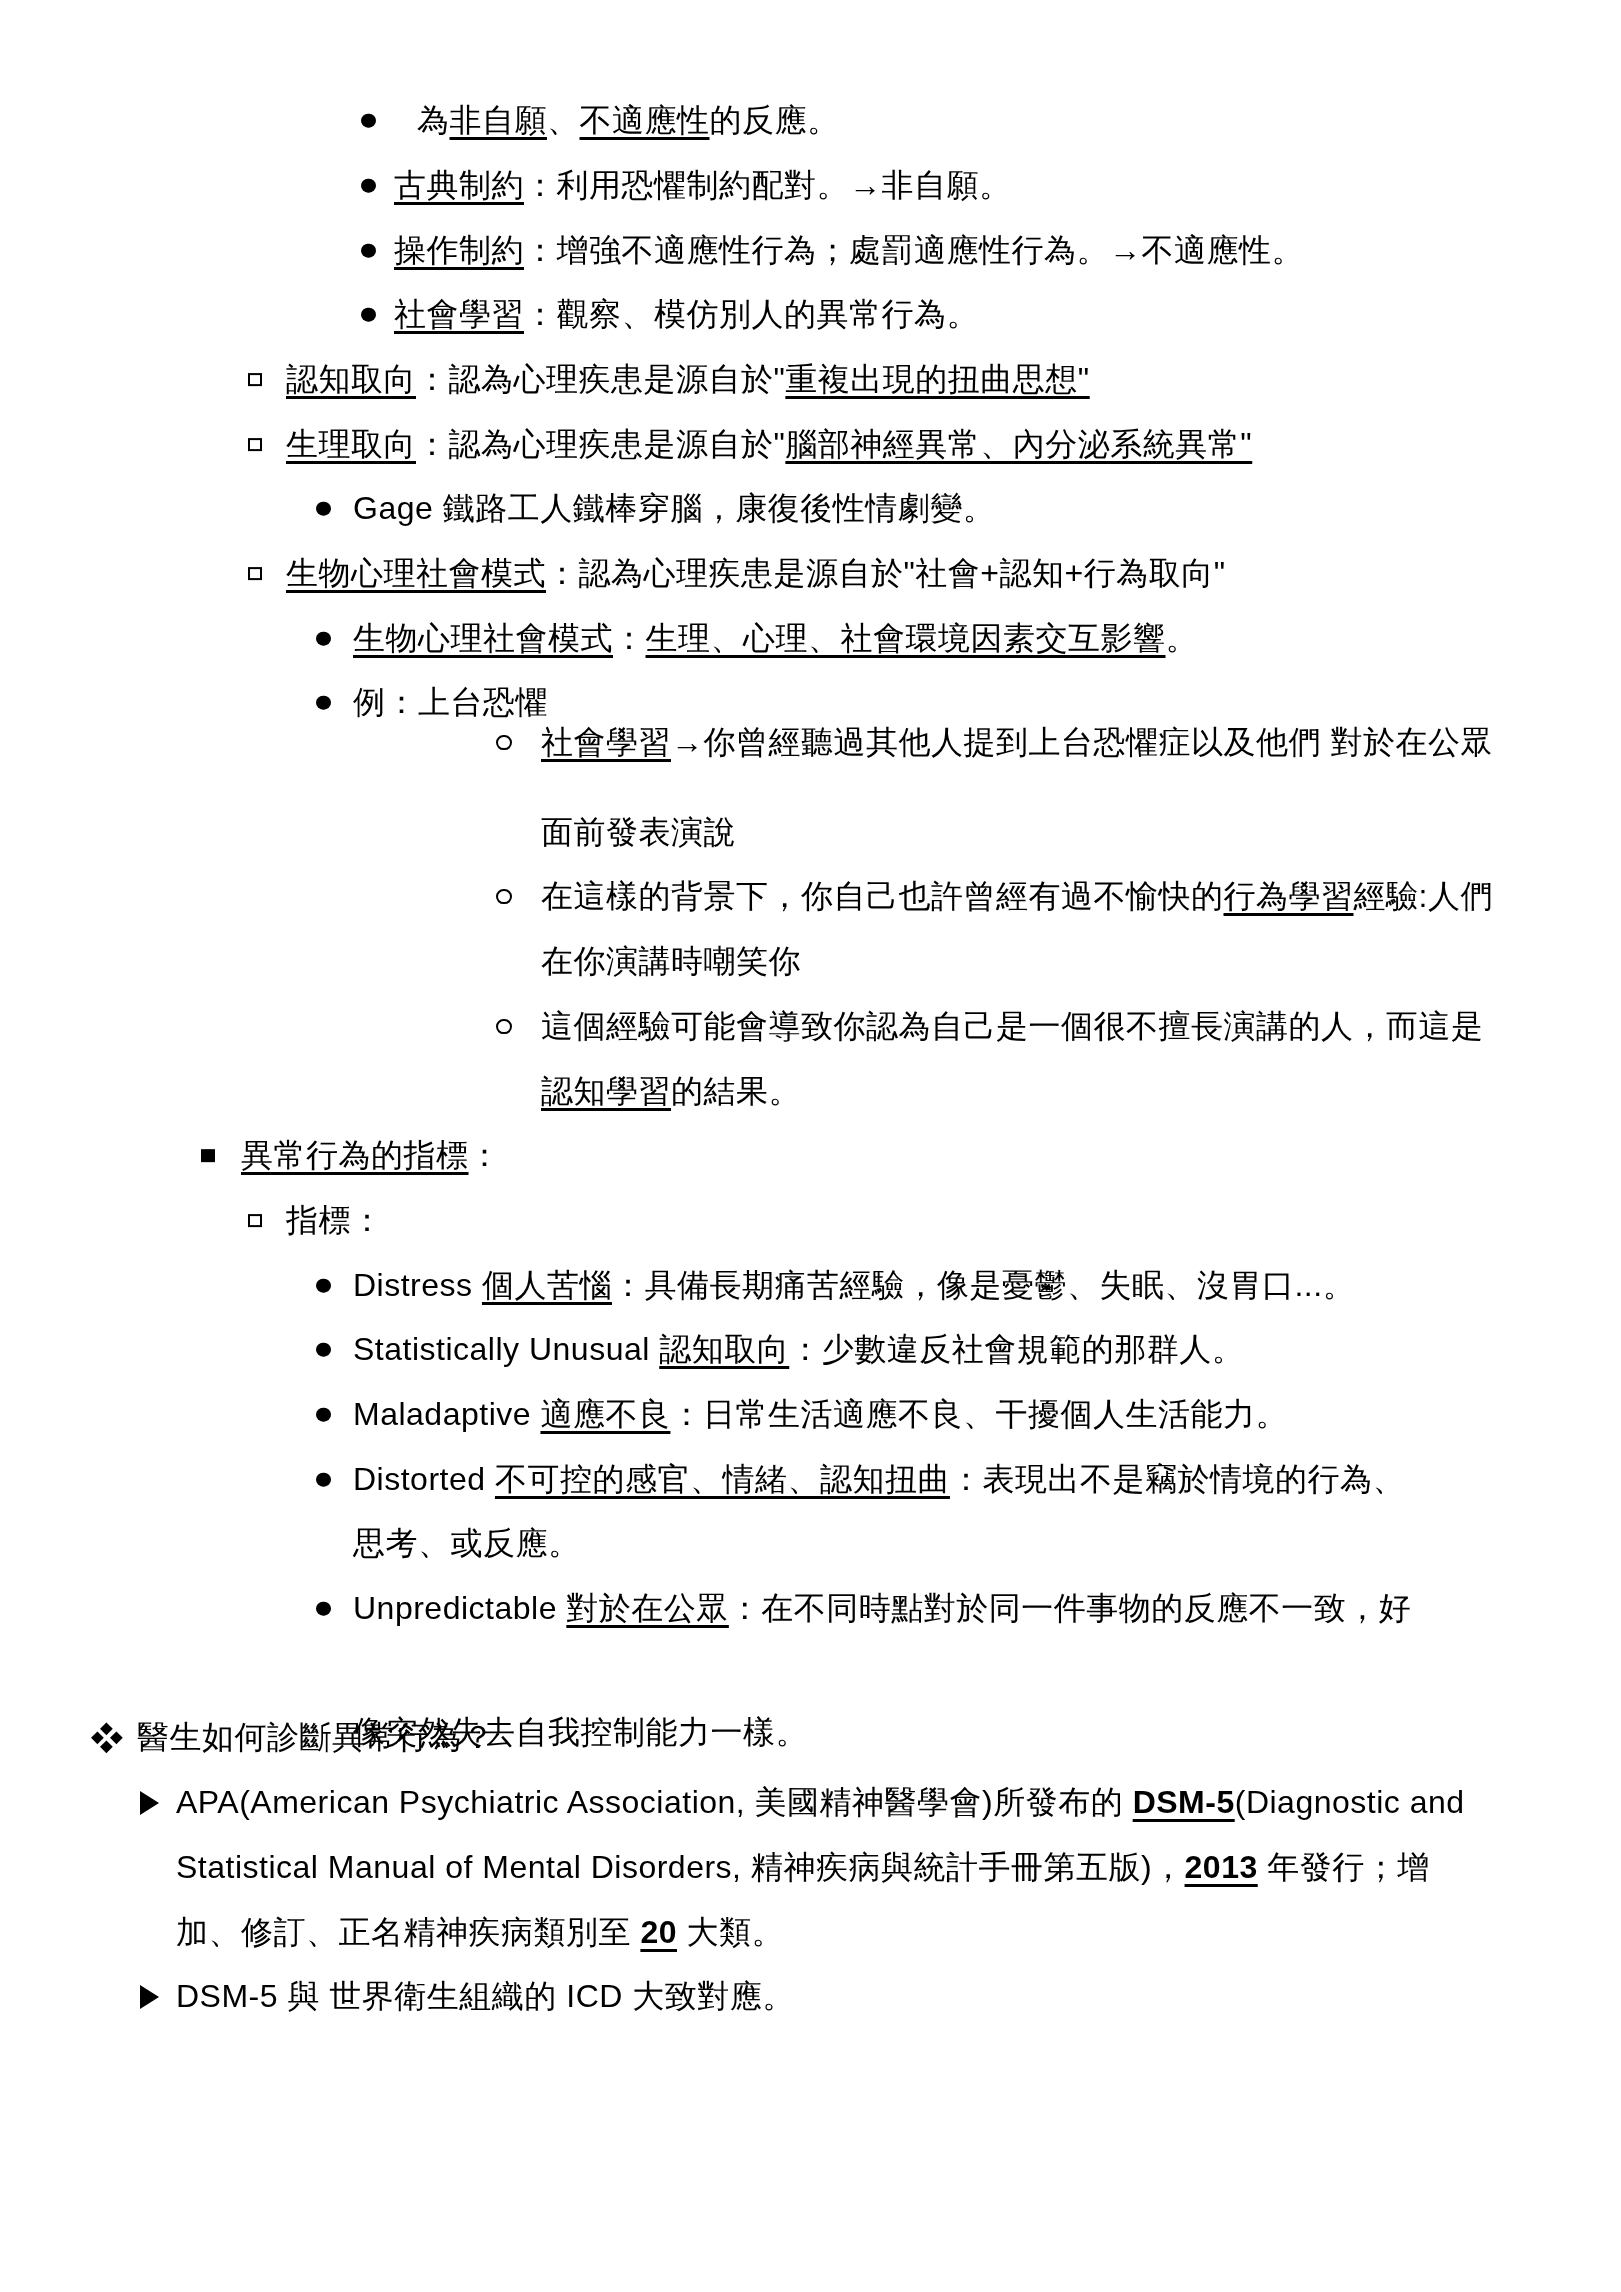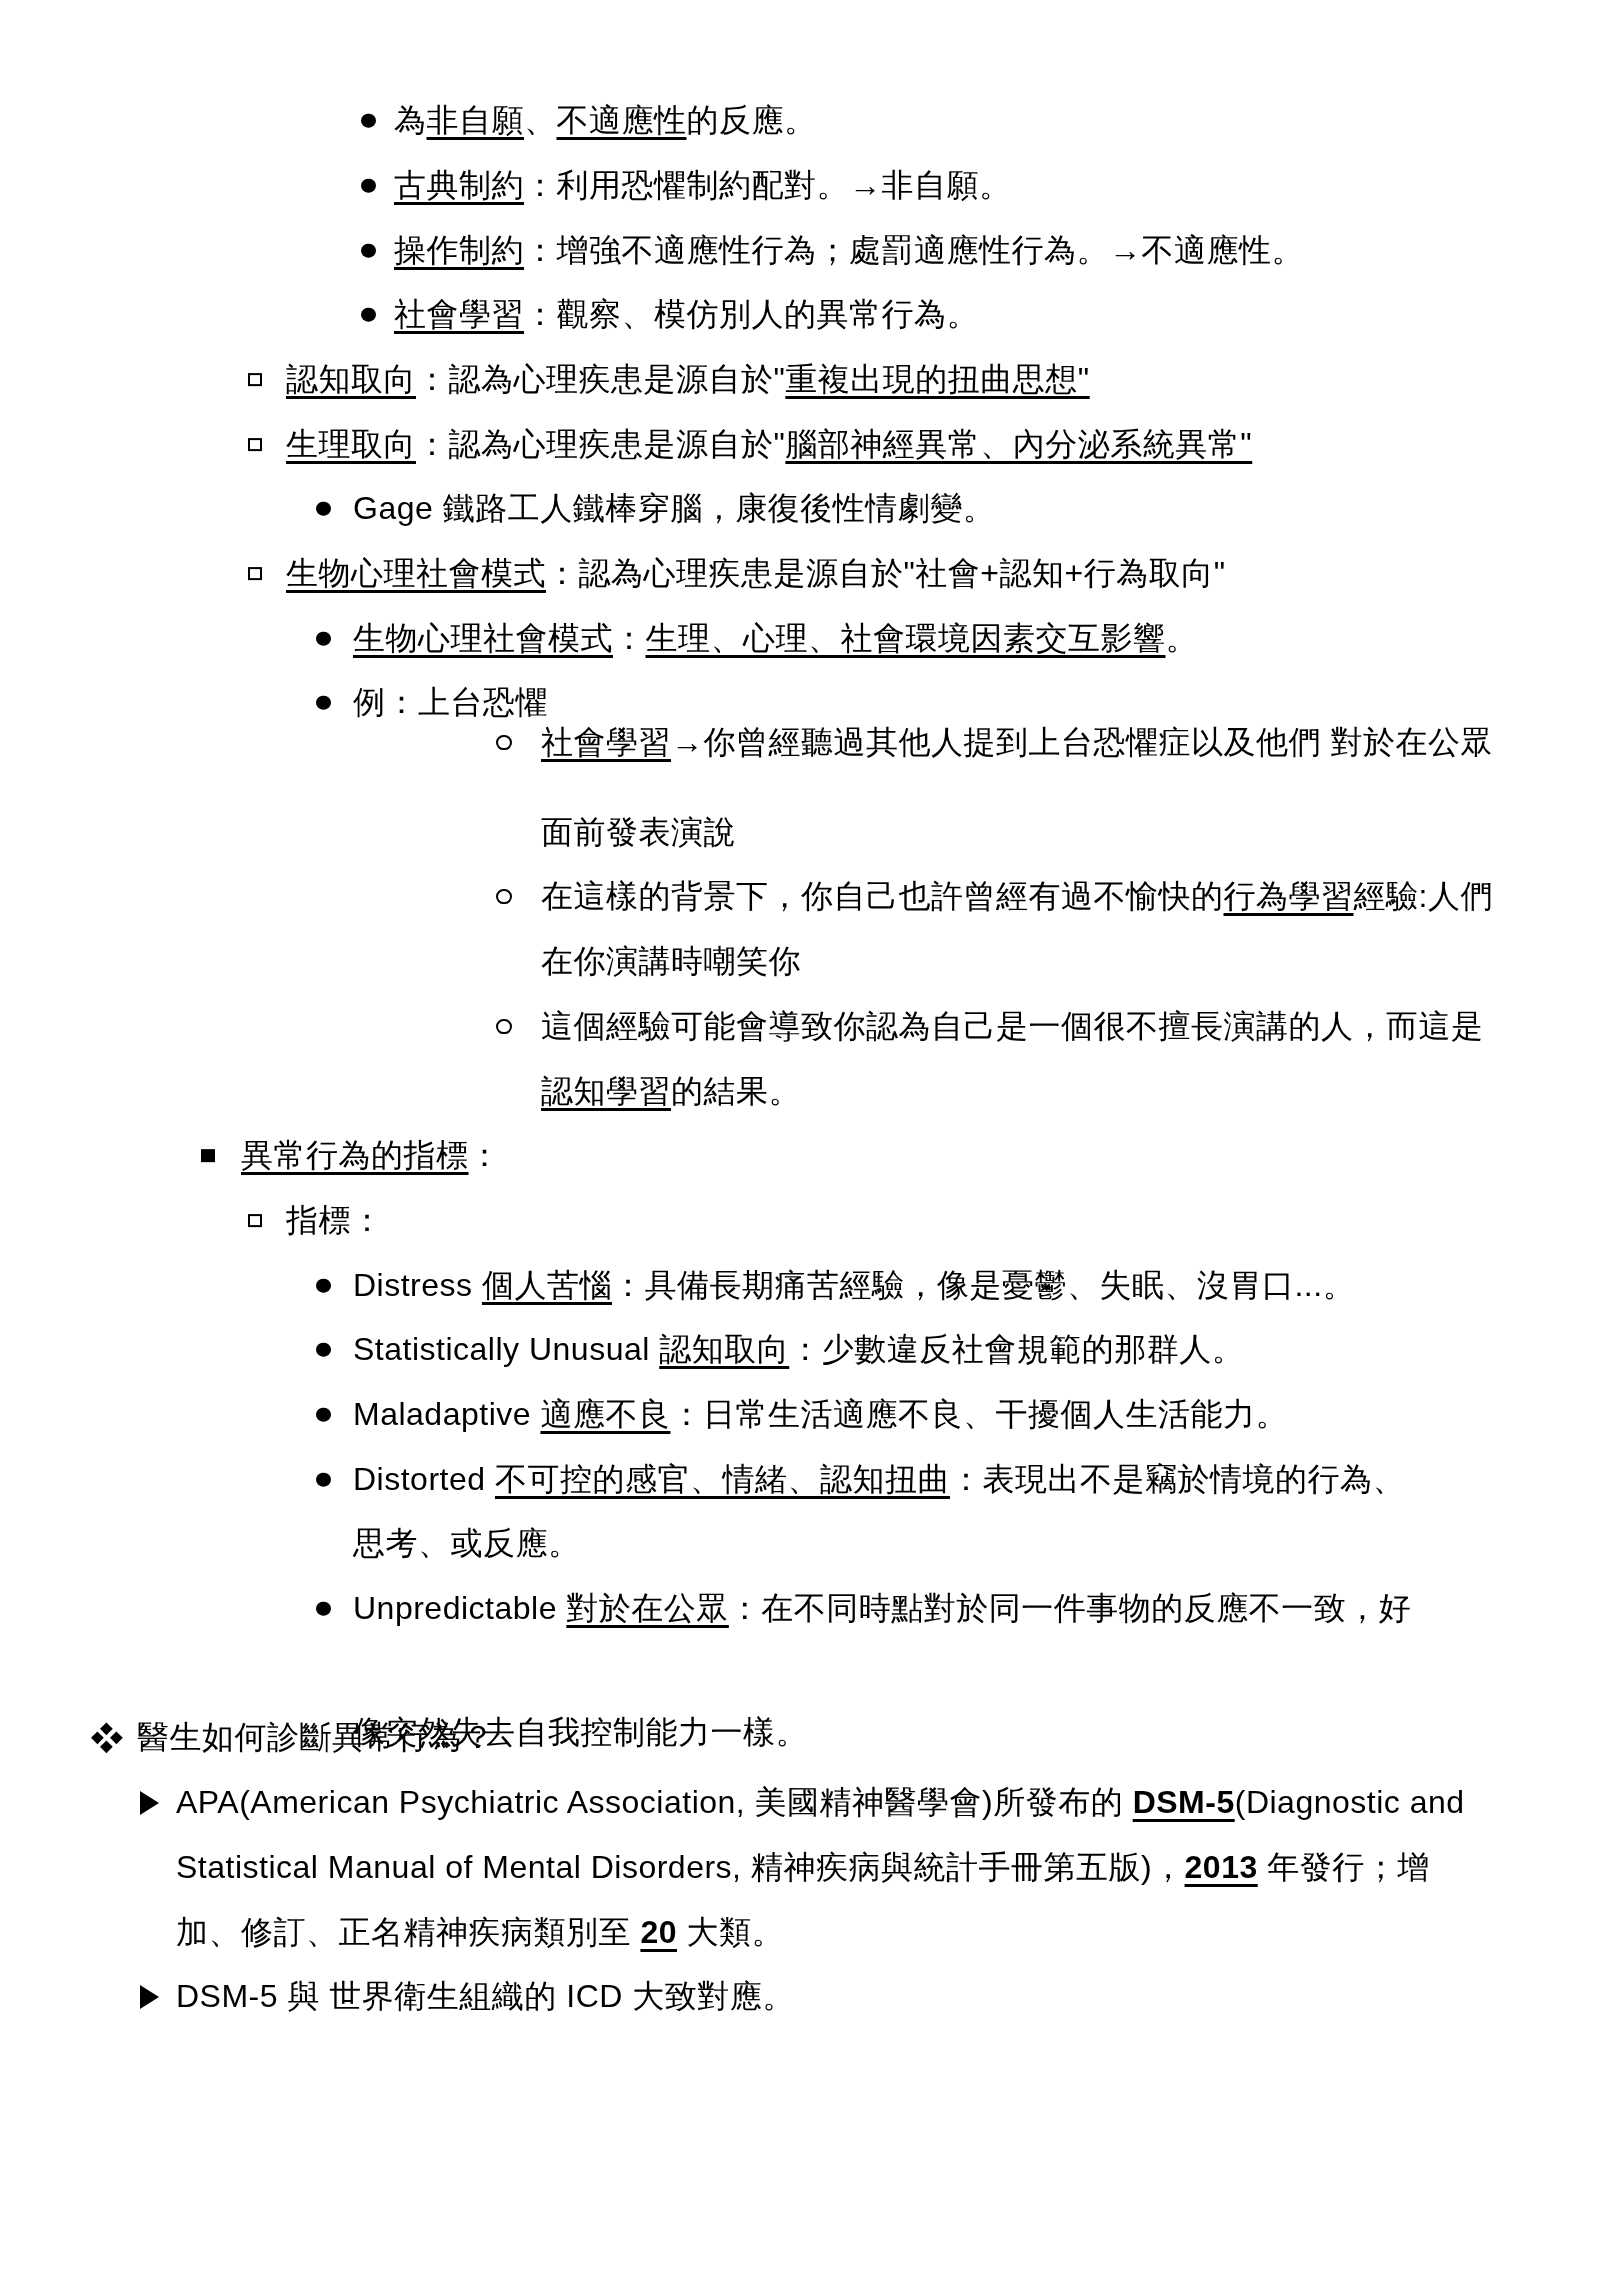--- a/index.html
+++ b/index.html
@@ -43,21 +43,21 @@
   .b-diamond .d2 { left: 0; top: 9.3px; }
   .b-diamond .d3 { left: 18.6px; top: 9.3px; }
   .b-diamond .d4 { left: 9.3px; top: 18.6px; }
 </style>
 </head>
 <body>
 
 <div class="page" id="page">
     <div class="line" style="top: 88px;">
       <span class="bullet b-disc" style="left: 361px;"></span>
-      <span class="text" style="left: 394px;"><span class="">為</span><span class="run-u ">非自願</span><span class="">、</span><span class="run-u ">不適應性</span><span class="">的反應。</span></span>
+      <span class="text" style="left: 417px;"><span class="">為</span><span class="run-u ">非自願</span><span class="">、</span><span class="run-u ">不適應性</span><span class="">的反應。</span></span>
     </div>
     <div class="line" style="top: 153px;">
       <span class="bullet b-disc" style="left: 361px;"></span>
       <span class="text" style="left: 394px;"><span class="run-u ">古典制約</span><span class="">：利用恐懼制約配對。→非自願。</span></span>
     </div>
     <div class="line" style="top: 218px;">
       <span class="bullet b-disc" style="left: 361px;"></span>
       <span class="text" style="left: 394px;"><span class="run-u ">操作制約</span><span class="">：增強不適應性行為；處罰適應性行為。→不適應性。</span></span>
     </div>
     <div class="line" style="top: 282px;">

